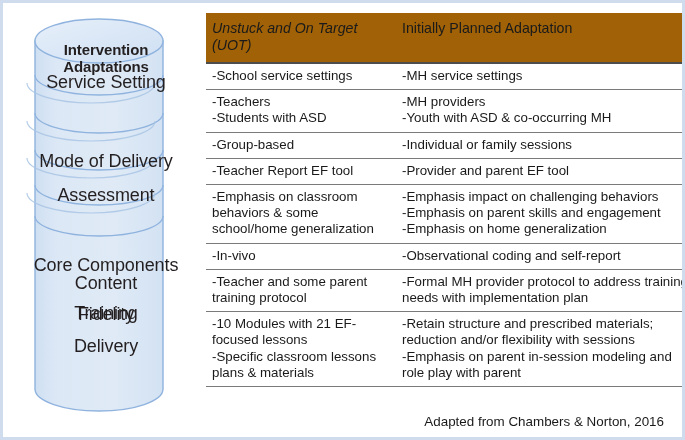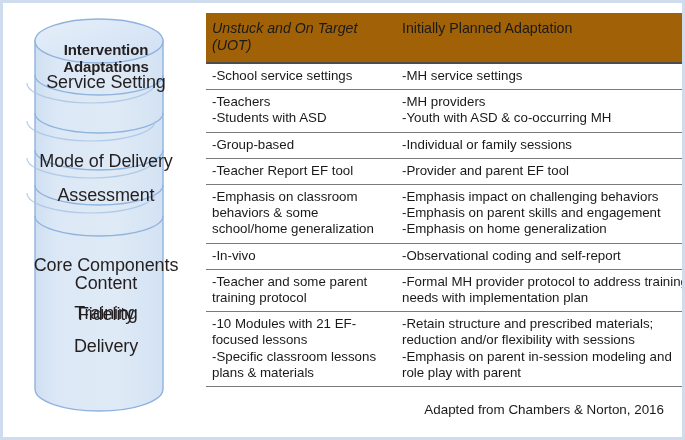--- a/index.html
+++ b/index.html
@@ -92,21 +92,21 @@
   }
   table.adapt-table tbody tr:last-child td {
     border-bottom: 1.6px solid #7a7a7a;
   }
   .col-a { width: 178px; }
   .col-b { width: 287px; }
 
   #footnote {
     position: absolute;
     right: 18px;
-    bottom: 20px;
+    bottom: 8px;
     font-size: 13.4px;
     color: #1a1a1a;
     text-align: center;
   }
 </style>
 </head>
 <body>
 
 <div id="figure">
 

